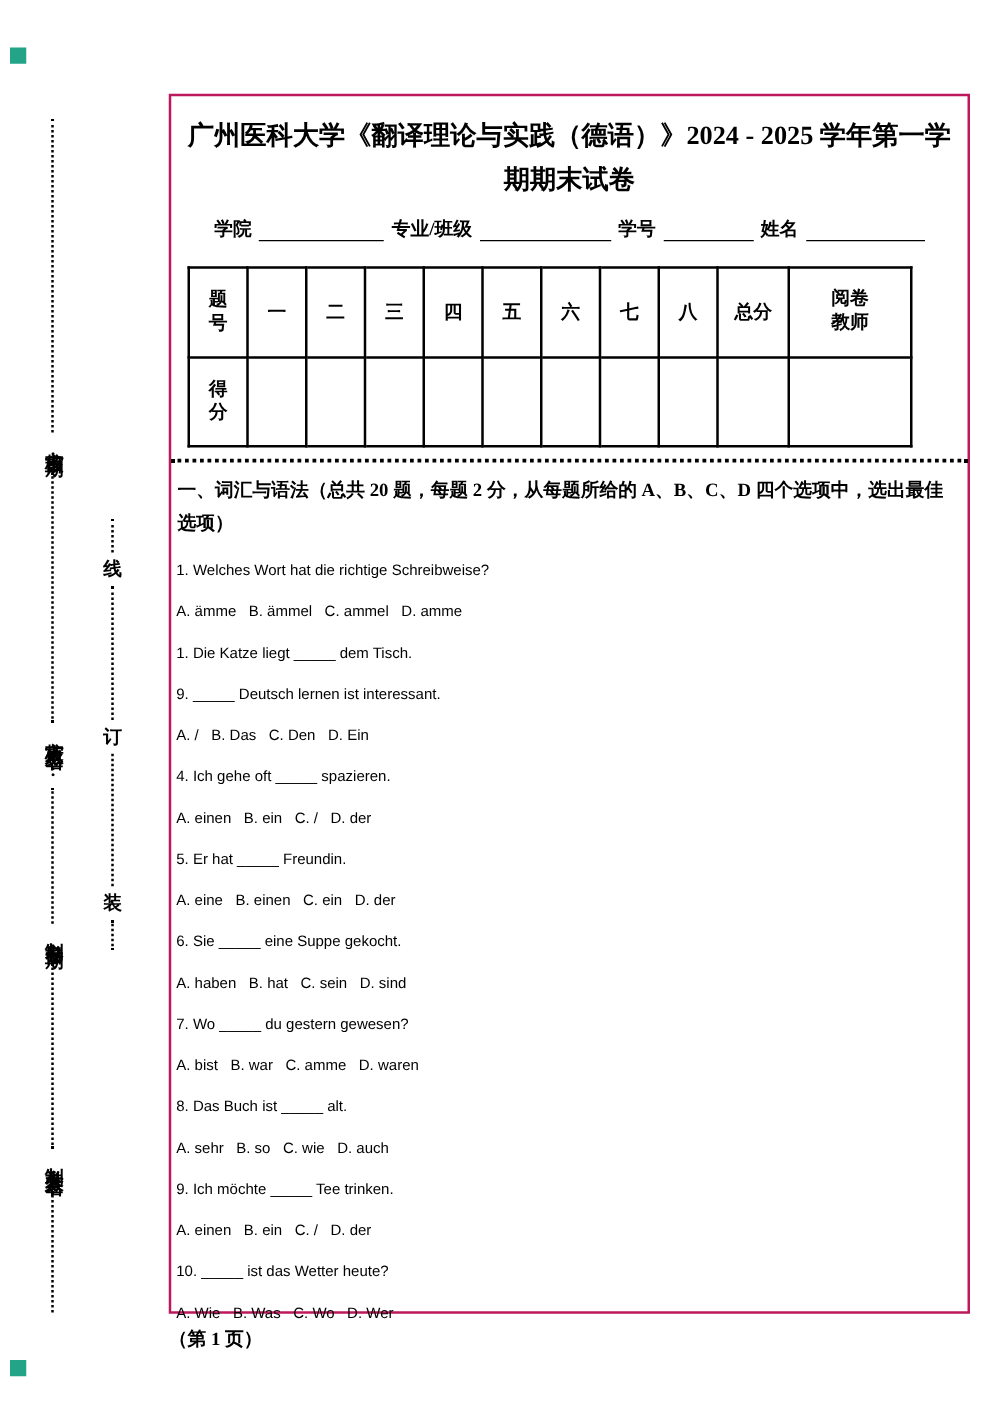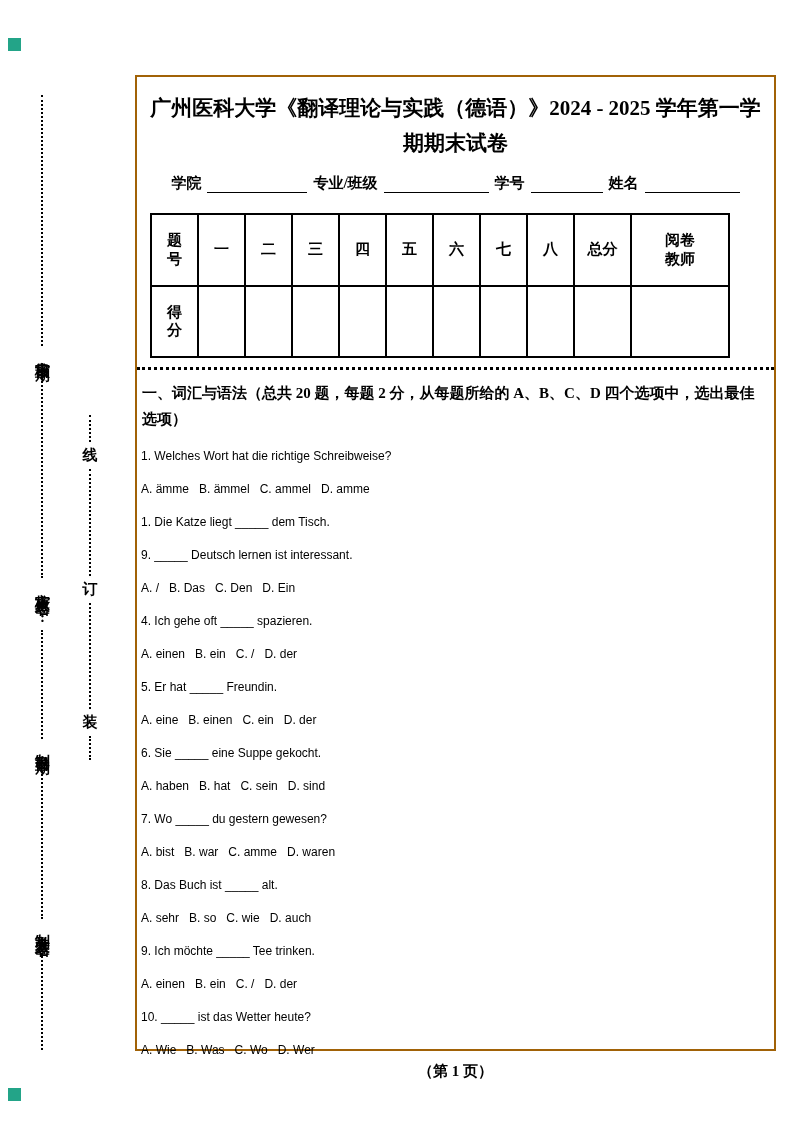--- a/index.html
+++ b/index.html
@@ -21,48 +21,48 @@
   .vlabel {
     writing-mode:vertical-rl; text-orientation:upright;
     font-weight:bold; font-size:15px; letter-spacing:2px; line-height:1;
     padding:3px 0;
   }
   .vchar { font-weight:bold; font-size:15px; padding:4px 0; }
 
   
   .paper {
     position:absolute; left:135px; top:75px; width:641px; height:976px;
-    border:2px solid #a16207; background:#fff;
+    border:2px solid #be185d; background:#fff;
   }
   .title { text-align:center; margin-top:14px; font-size:21px; font-weight:bold; line-height:35px; }
   .info-line {
     margin-top:13px; display:flex; justify-content:center; align-items:flex-end;
     font-size:15px; font-weight:bold; gap:6px;
   }
   .blank { display:inline-block; border-bottom:1.5px solid #000; height:17px; vertical-align:bottom; }
   .w100 { width:100px; } .w105 { width:105px; } .w72 { width:72px; } .w95 { width:95px; }
 
   table.score-table { border-collapse:collapse; margin:20px 0 0 13px; table-layout:fixed; width:578px; }
   table.score-table td { border:2px solid #000; text-align:center; vertical-align:middle; font-size:15px; font-weight:bold; }
   tr.r1 td { height:45px; }
   tr.r2 td { height:30px; }
   .stack1 { width:1.1em; margin:16px auto; word-break:break-all; line-height:1.25; font-size:15px; }
-  .stack2 { width:2.2em; margin:0 auto; word-break:break-all; line-height:1.25; font-size:15px; }
+  .stack2 { width:2.2em; margin:0 auto; word-break:break-all; line-height:1.25; font-size:15px;font-family:Liberation Mono, monospace; }
 
   .dots-sep { border-top:3px dotted #000; margin-top:9px; }
 
   .section-heading {
     margin:10px 8px 0 5px; font-size:15px; font-weight:bold; line-height:26px;
   }
   .questions { margin:7px 0 0 4px; font-family:Liberation Sans, sans-serif; font-size:12px; }
   .q-line, .a-line { height:33px; display:flex; align-items:center; white-space:pre; }
 
   .footer {
     position:absolute; left:135px; top:1062px; width:641px;
-    text-align:center; font-size:15px; font-weight:bold;
+    font-size:15px; font-weight:bold;
   }
 </style>
 </head>
 <body>
 
 <div class="corner corner-top"></div>
 <div class="corner corner-bottom"></div>
 
 <div class="margin-col col1">
   <div class="dotseg" style="flex-grow:195"></div>

